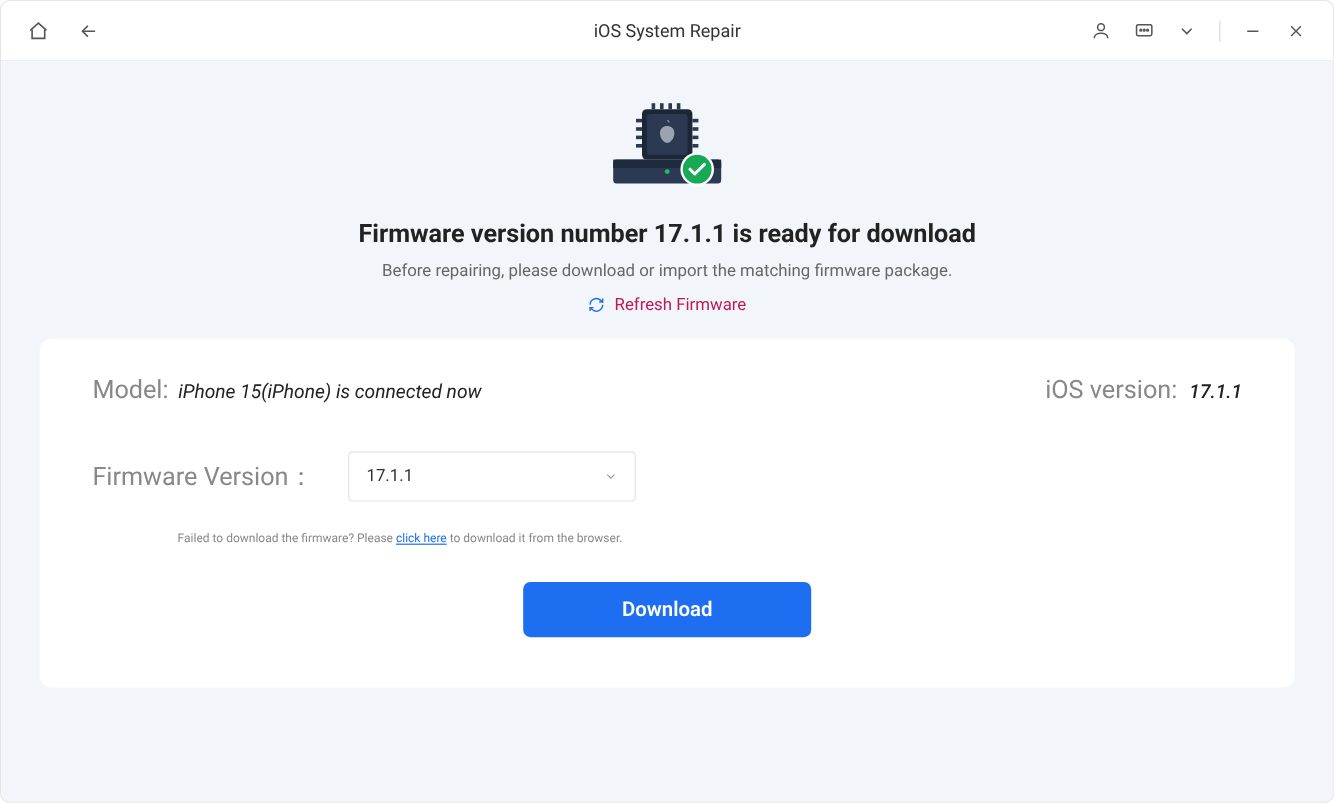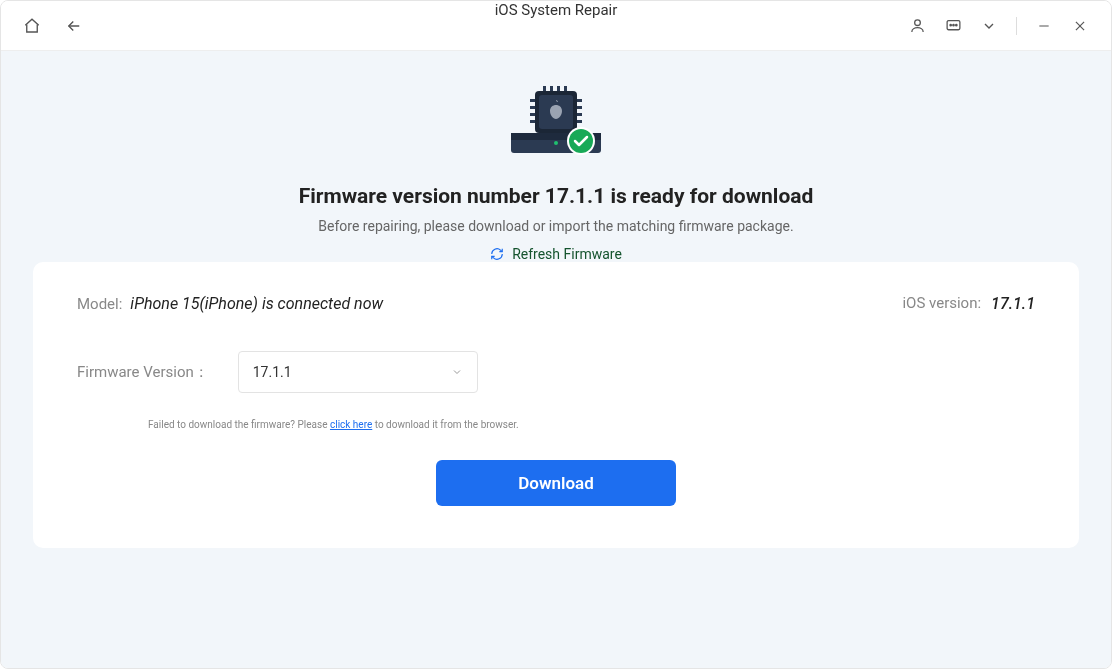--- a/index.html
+++ b/index.html
@@ -15,20 +15,21 @@
   background: #fff;
   border: 1px solid #e5e5e5;
   border-radius: 8px;
   overflow: hidden;
   position: relative;
 }
 
 .titlebar {
   height: 50px;
   display: flex;
+  align-items: center;
   justify-content: space-between;
   padding: 0 22px;
   border-bottom: 1px solid #eeeeee;
   background: #fff;
   text-decoration: underline;
 }
 
 .titlebar-left {
   display: flex;
   align-items: center;
@@ -91,60 +92,61 @@
   font-size: 14px;
   color: #666;
   margin-bottom: 12px;
   text-align: center;
 }
 
 .refresh-link {
   display: flex;
   align-items: center;
   gap: 8px;
-  color: #14532d;
-  font-size: 14px;
-  cursor: pointer;
+  color: #be185d;
+  font-size: 14px;
+  cursor: pointer;
+  margin-bottom: 20px;
 }
 
 .card {
   width: 100%;
   background: #fff;
   border-radius: 10px;
   padding: 32px 44px 26px 44px;
 }
 
 .card-row1 {
   display: flex;
   justify-content: space-between;
   align-items: center;
   margin-bottom: 38px;
 }
 
 .label-gray {
   color: #888;
-  font-size: 15px;
+  font-size: 21px;
 }
 
 .value-dark {
   color: #222;
   font-size: 16px;
   font-style: italic;
 }
 
 .row-left {
   display: flex;
   gap: 8px;
   align-items: center;
 }
 
 .row-right {
   display: flex;
   gap: 10px;
-  align-items: flex-start;
+  align-items: center;
 }
 
 .firmware-row {
   display: flex;
   align-items: center;
   gap: 29px;
   margin-bottom: 26px;
 }
 
 .select-box {

